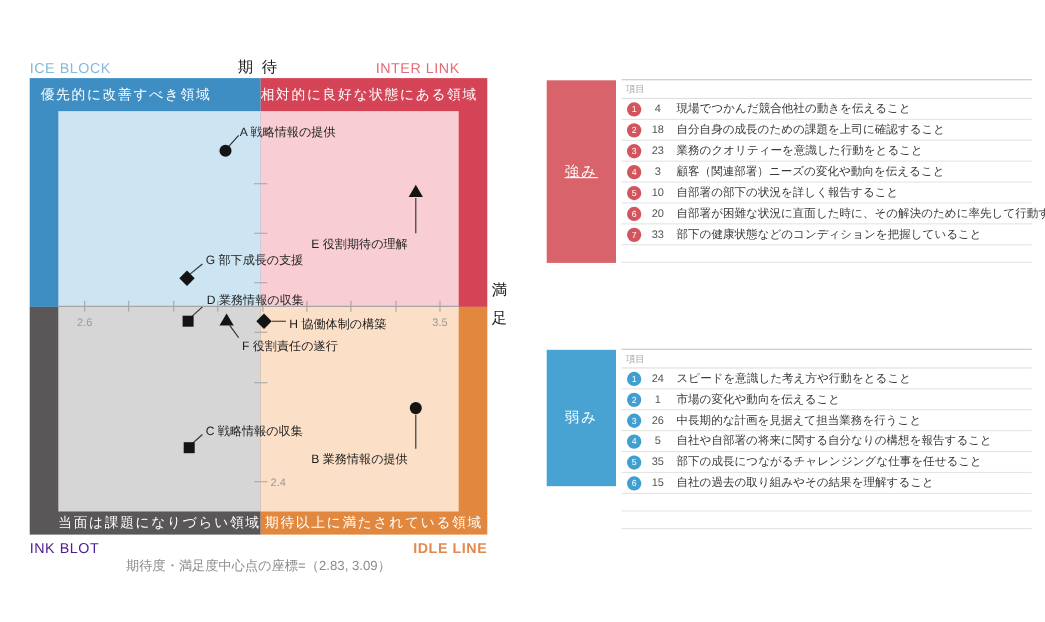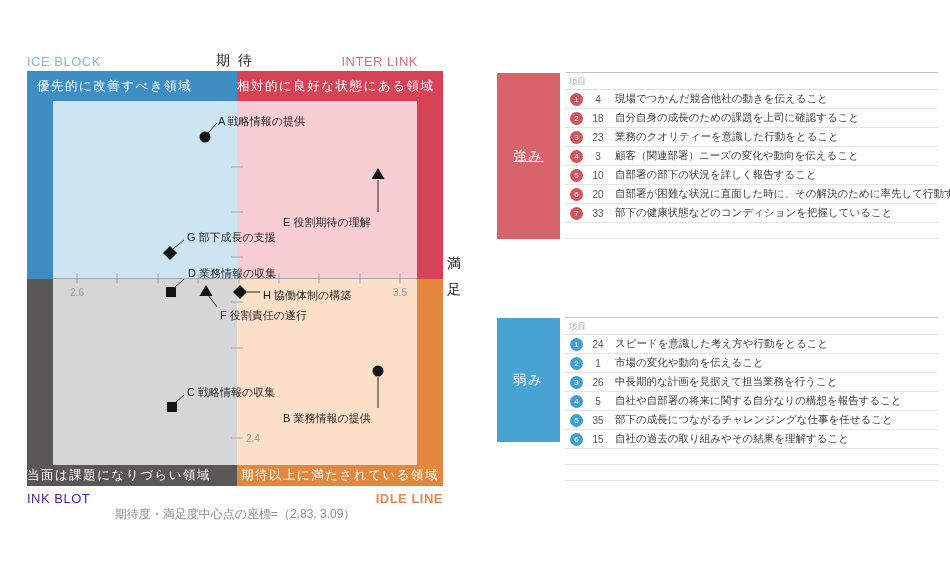--- a/index.html
+++ b/index.html
@@ -27,21 +27,21 @@
   #q-tr{left:210px;top:0;width:206px;height:208px;}
   #q-bl{left:0;top:208px;width:210px;height:207px;}
   #q-br{left:210px;top:208px;width:206px;height:207px;}
   #p-tl{left:26px;top:30px;width:184px;height:178px;}
   #p-tr{left:210px;top:30px;width:180px;height:178px;}
   #p-bl{left:26px;top:208px;width:184px;height:186px;}
   #p-br{left:210px;top:208px;width:180px;height:186px;}
   .qhead{color:#fff;font-size:12.5px;letter-spacing:1.5px;white-space:nowrap;}
   #h-tl{left:10px;top:0;height:30px;line-height:30px;}
   #h-tr{left:210px;top:0;width:170px;height:30px;line-height:30px;text-align:left;}
-  #h-bl{left:0;top:394px;width:210px;height:21px;line-height:21px;text-align:left;}
+  #h-bl{left:0;top:394px;width:210px;height:21px;line-height:21px;text-align:right;}
   #h-br{left:210px;top:394px;width:206px;height:21px;line-height:21px;text-align:center;}
   #plot-svg{position:absolute;left:0;top:0;}
 
   
   .dtable{position:absolute;left:497px;width:441px;}
   #table-strengths{top:72px;}
   #table-weaknesses{top:317px;}
   .side{position:absolute;left:0;top:1px;width:63px;color:#fff;font-size:13px;
         letter-spacing:2px;display:flex;align-items:center;justify-content:center;}
   .tbody{position:absolute;left:68px;top:0;width:373px;border-top:1px solid #c6c6c6;}

